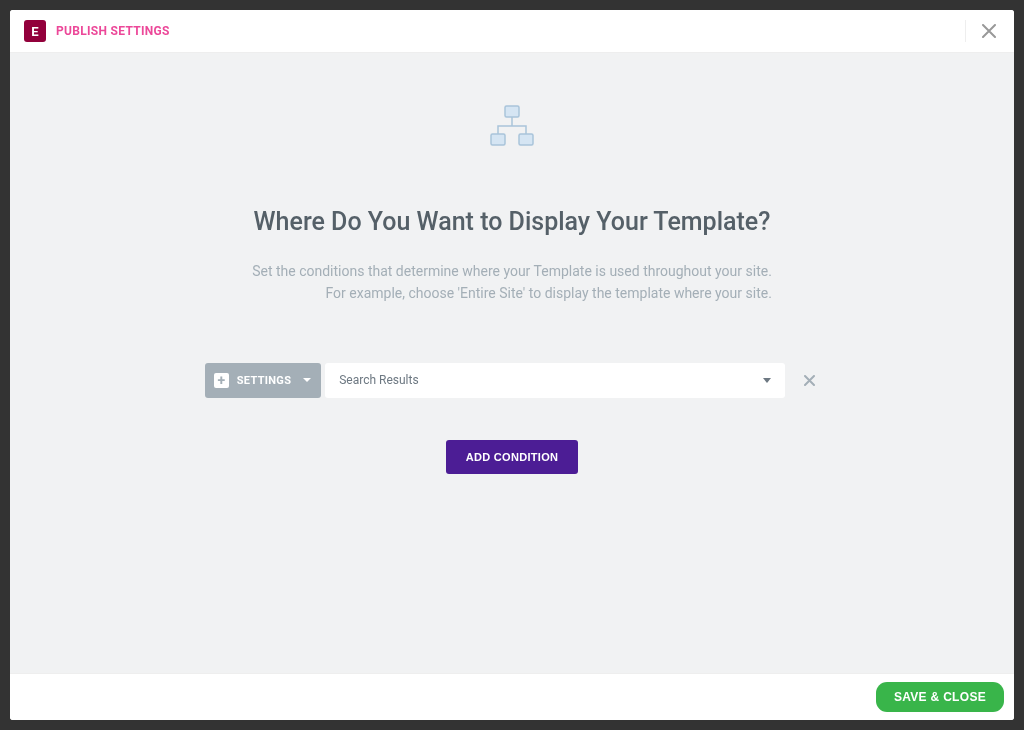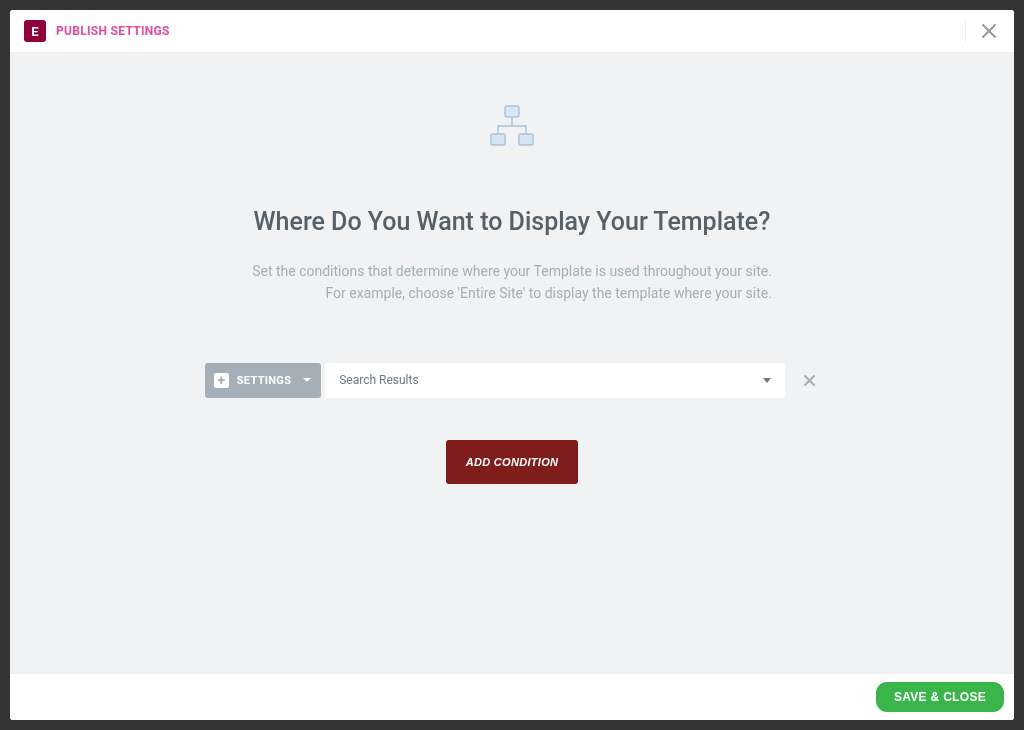--- a/index.html
+++ b/index.html
@@ -167,31 +167,30 @@
       cursor: pointer;
       margin-left: 11px;
       padding: 4px;
     }
     .remove-row svg {
       width: 11px;
       height: 11px;
       display: block;
     }
     .add-condition-btn {
-      background: #7f1d1d;
+      background: #4c1d95;
       color: #ffffff;
       border: none;
       border-radius: 3px;
-      height: 44px;
+      height: 34px;
       padding: 0 20px;
       font-size: 11px;
       font-weight: bold;
       letter-spacing: 0.3px;
       cursor: pointer;
-      font-style: italic;
     }
     .modal-footer {
       background: #ffffff;
       padding: 8px 10px;
       display: flex;
       justify-content: flex-end;
       border-top: 1px solid #eeeeee;
     }
     .save-close-btn {
       background: #39b54a;

